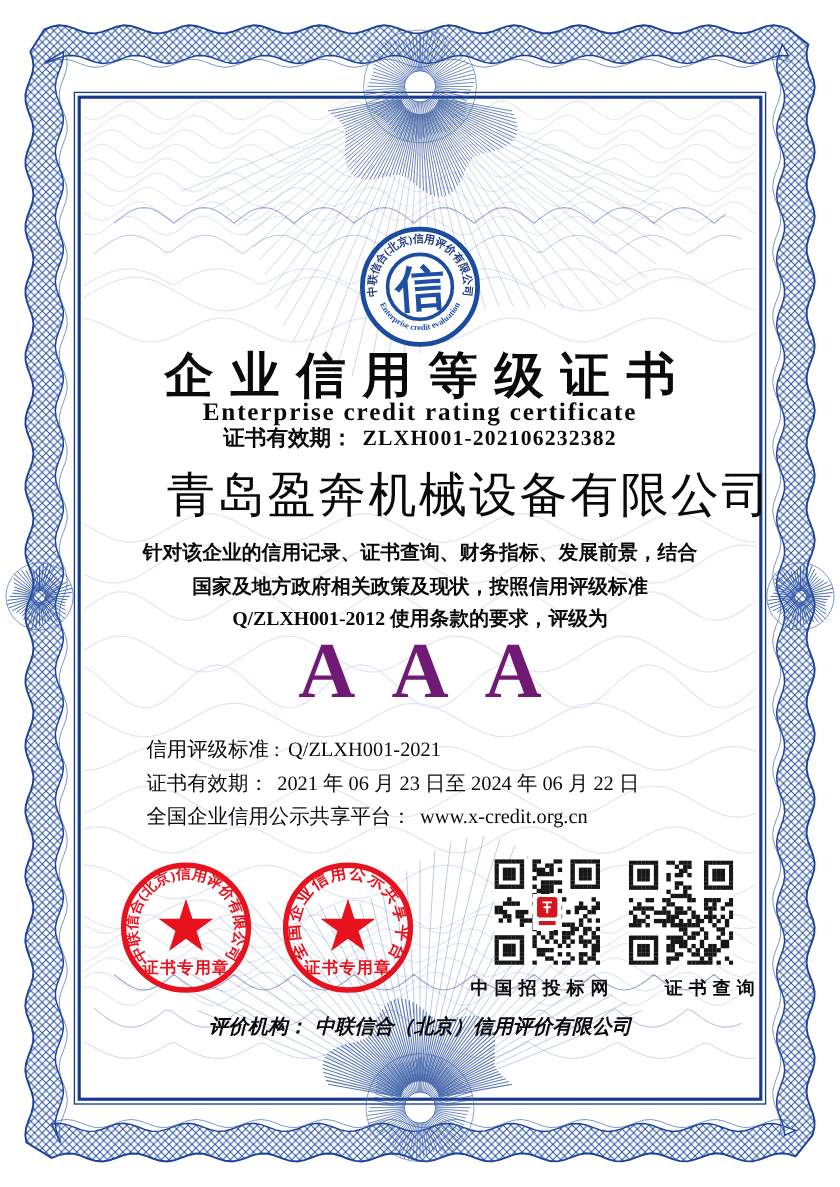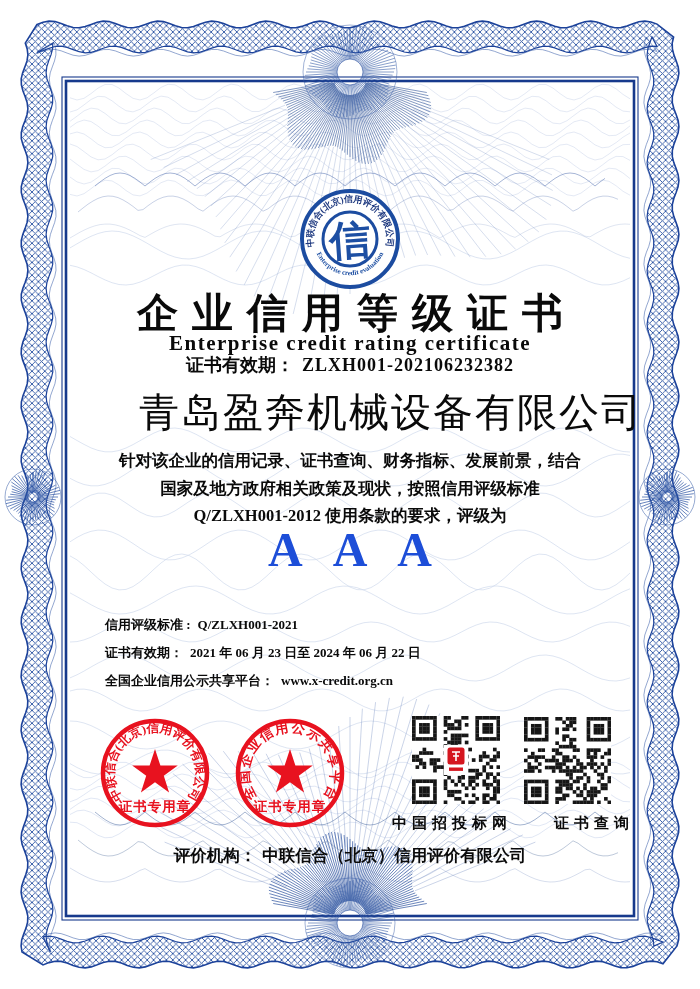--- a/index.html
+++ b/index.html
@@ -11,35 +11,35 @@
 
   .logo-svg{left:298px;top:187px;}
   .title-cn{top:286px;font-size:41px;font-weight:900;}
   .title-cn span{letter-spacing:14px;margin-right:-14px;}
   .title-en{top:331px;font-size:21px;font-weight:bold;letter-spacing:1.5px;}
   .cert-no{top:353px;font-size:18px;font-weight:bold;}
   .cert-no .val{margin-left:8px;letter-spacing:1px;text-align:center;}
   .company{top:385px;font-size:40px;font-weight:400;padding-left:40px;}
   .company span{letter-spacing:2px;margin-right:-2px;}
   .body-text{top:447px;font-size:16.5px;font-weight:bold;line-height:27.5px;}
-  .rating{top:522px;font-size:48px;font-weight:900;color:#1d4ed8;}
+  .rating{top:522px;font-size:66px;font-weight:900;color:#701a75;}
   .rating span{letter-spacing:30px;margin-right:-30px;}
-  .info{left:105px;top:611px;font-size:13px;font-weight:bold;}
+  .info{left:122px;top:611px;font-size:17px;font-weight:normal;}
   .info .row{height:27.8px;line-height:27.8px;white-space:nowrap;}
   .info .val{margin-left:7px;}
   .seal-svg{z-index:3;}
   .seal-1{left:99px;top:717px;}
   .seal-2{left:234px;top:717px;}
   .qr-svg{z-index:3;background:#ffffff;}
   .qr-1{left:412px;top:716px;}
   .qr-2{left:524px;top:717px;}
   .qr-label{z-index:3;font-size:15px;font-weight:bold;text-align:left;}
   .qr-label-1{left:392px;top:814px;width:128px;letter-spacing:5px;}
   .qr-label-2{left:510px;top:814px;width:116px;letter-spacing:5px;padding-left:44px;}
-  .agency{top:845px;font-size:16.5px;font-weight:bold;}
+  .agency{top:845px;font-size:16.5px;font-weight:bold;font-style:italic;}
   .agency .val{margin-left:6px;}
   svg text{font-family:"Liberation Serif","DejaVu Serif",serif;font-weight:bold;}
 </style>
 </head>
 <body>
 
 <div class="cert">
 
   <svg id="bg" width="700" height="989" viewBox="0 0 700 989">
     <defs>

